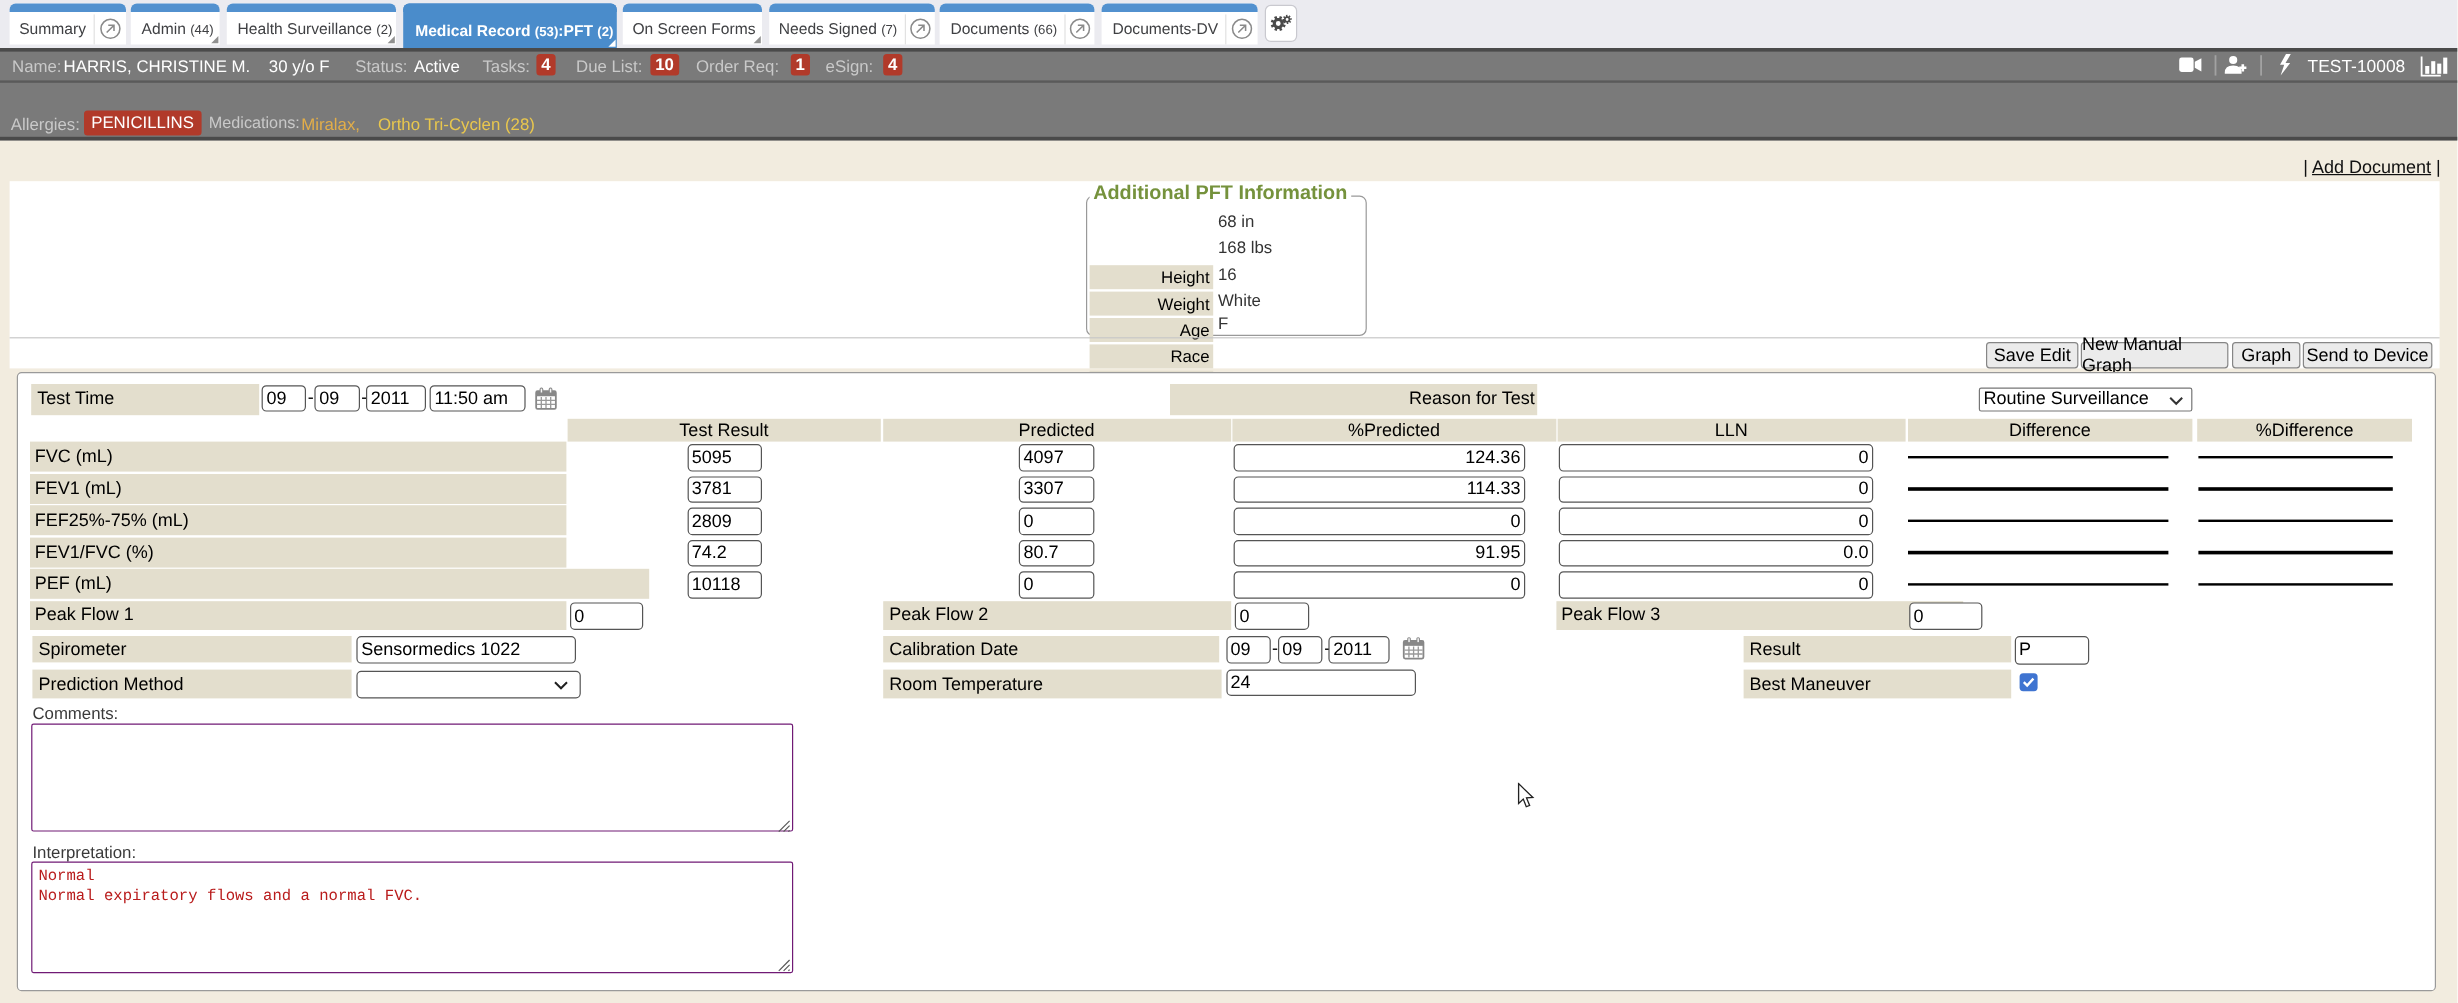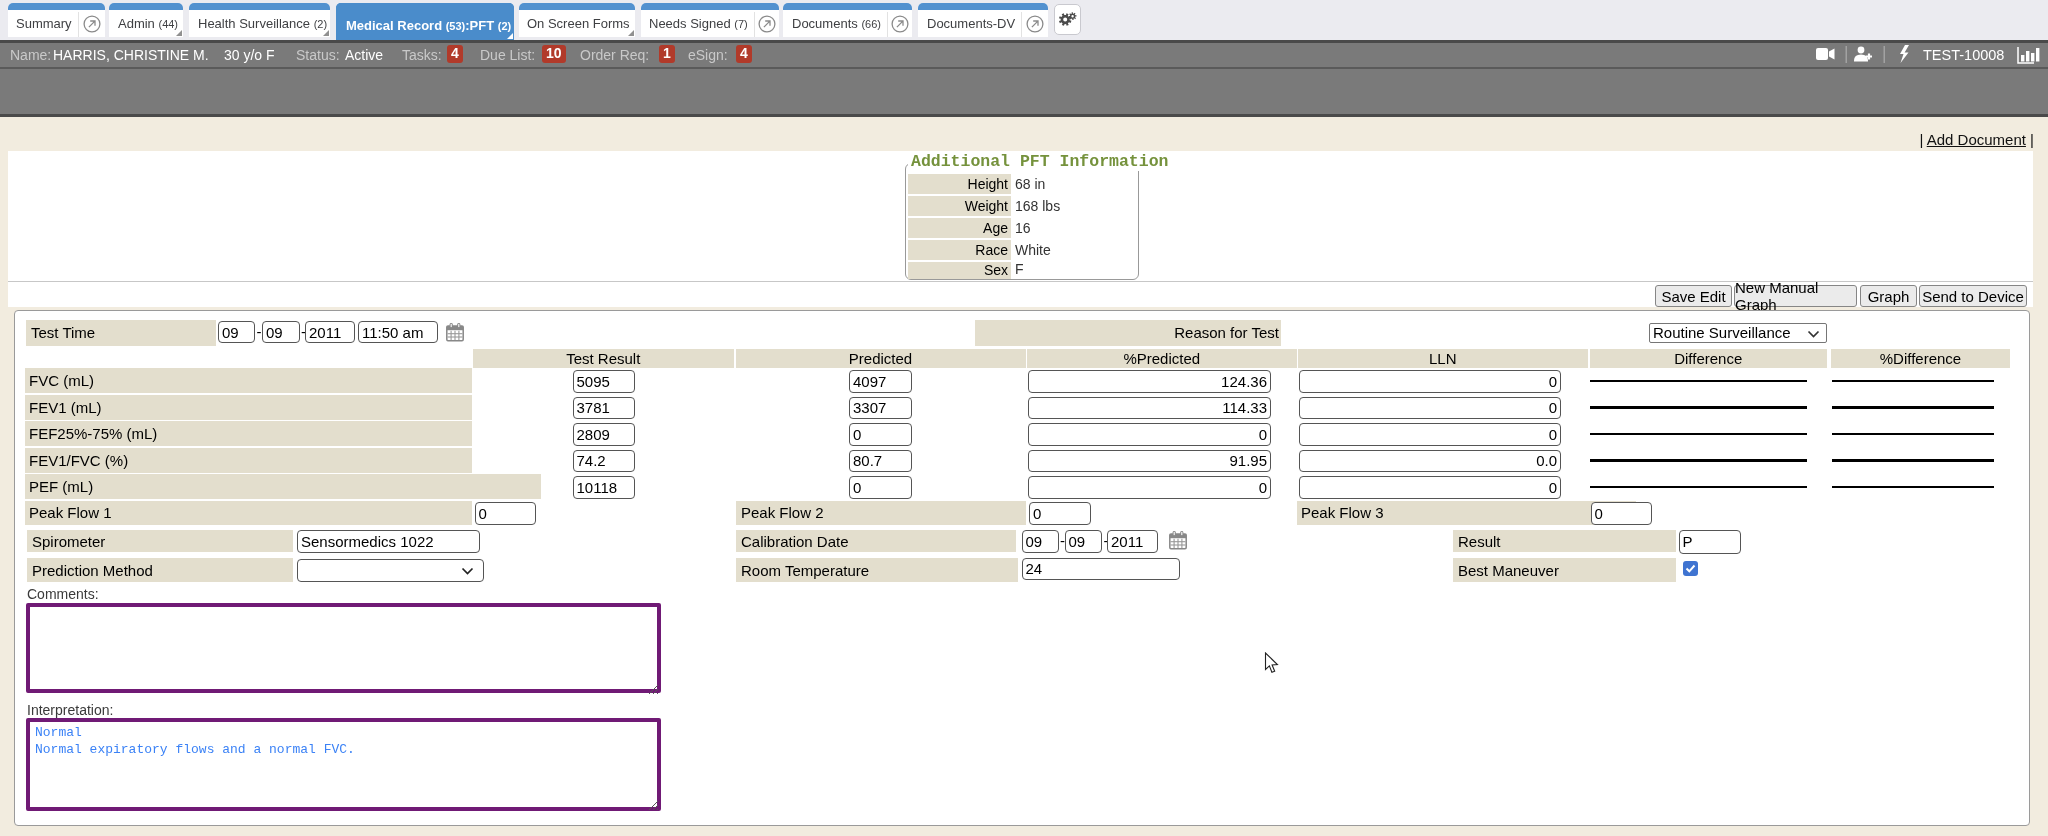--- a/index.html
+++ b/index.html
@@ -23,40 +23,40 @@
   .prow{position:absolute;left:0;width:100%;white-space:nowrap;font-size:14px;color:#fff;}
   .gl{color:#c9c9c9;}
   .badge{display:inline-block;background:#b13a2a;color:#fff;font-weight:bold;font-size:14px;
          border-radius:3px;padding:1px 4px 2px 4px;line-height:15px;}
   .ylink{color:#e9c74d;}
   #prow1sep{position:absolute;left:0;top:24px;width:100%;height:2px;background:#5a5a5a;}
   
   .abs{position:absolute;}
   #panel1{position:absolute;left:8px;top:151px;width:2025px;height:156px;background:#fff;}
   #fieldset1{position:absolute;left:905px;top:163px;width:232px;height:115px;border:1px solid #999;border-radius:6px;}
-  #legend1{position:absolute;left:908px;top:152px;font-size:16.5px;font-weight:bold;color:#75923c;background:#fff;padding:0 3px;font-family:Liberation Mono, monospace;}
+  #legend1{position:absolute;left:908px;top:152px;font-size:16.5px;font-weight:bold;color:#75923c;background:#fff;padding:0 3px;}
   .pcell{position:absolute;background:#e3decd;}
-  .pl{font-size:14px;color:#000;text-align:right;}
+  .pl{font-size:14px;color:#000;text-align:right;margin-top:47px;}
   .pv{font-size:14px;color:#333;}
   #hr1{position:absolute;left:8px;top:281px;width:2025px;height:1px;background:#c7c7c7;}
   .btn{position:absolute;top:285px;height:22px;background:#ebebeb;border:1.5px solid #868686;border-radius:3px;
        box-sizing:border-box;font-size:15px;color:#000;display:flex;align-items:center;justify-content:center;}
   
   #fpanel{position:absolute;left:14px;top:310px;width:2016px;height:516px;background:#fff;
           border:1px solid #9a9a9a;border-radius:4px;box-sizing:border-box;}
   .c{position:absolute;background:#e3decd;font-size:15px;color:#000;display:flex;align-items:center;box-sizing:border-box;}
   .cr{justify-content:flex-end;}
   .cc{justify-content:center;}
   .in{position:absolute;border:1.5px solid #555;border-radius:4px;background:#fff;font-size:15px;color:#000;
       display:flex;align-items:center;padding:0 3px;box-sizing:border-box;white-space:nowrap;}
   .inr{justify-content:flex-end;}
   .ln{position:absolute;height:2.5px;background:#000;}
   .dash{position:absolute;font-size:15px;color:#000;}
-  textarea{position:absolute;border:4px solid #701a75;border-radius:2px;resize:none;box-sizing:border-box;
-           font-family:"Liberation Mono",monospace;font-size:13px;line-height:17px;color:#3b82f6;padding:2px 5px;background:#fff;}
+  textarea{position:absolute;border:1px solid #701a75;border-radius:2px;resize:none;box-sizing:border-box;
+           font-family:"Liberation Mono",monospace;font-size:13px;line-height:17px;color:#b91c1c;padding:2px 5px;background:#fff;}
 </style>
 </head>
 <body>
 <div id="page">
   <div id="tabbar">
     <div class="tab" style="left:8px;width:97px;">
         <span class="cap"></span>
       <span class="lbl" style="padding-left:8px;">Summary</span>
       <span class="sep" style="margin-left:6px;"></span>
       <span class="pop" style="width:26px;padding-top:7px;">
@@ -136,20 +136,27 @@
       <span class="gl" style="position:absolute;left:402px;">Tasks:</span>
       <span class="badge" style="position:absolute;left:447px;top:2px;">4</span>
       <span class="gl" style="position:absolute;left:480px;">Due List:</span>
       <span class="badge" style="position:absolute;left:542px;top:2px;">10</span>
       <span class="gl" style="position:absolute;left:580px;">Order Req:</span>
       <span class="badge" style="position:absolute;left:659px;top:2px;">1</span>
       <span class="gl" style="position:absolute;left:688px;">eSign:</span>
       <span class="badge" style="position:absolute;left:736px;top:2px;">4</span>
     </div>
     <div id="prow1sep"></div>
+    <div class="prow" id="prow3" style="top:49px;height:22px;line-height:22px;">
+      <span class="gl" style="position:absolute;left:9px;">Allergies:</span>
+      <span style="position:absolute;left:70px;top:0px;background:#b13a2a;border-radius:3px;padding:0 6px;height:21px;line-height:21px;">PENICILLINS</span>
+      <span class="gl" style="position:absolute;left:174px;font-size:13.5px;">Medications:</span>
+      <span style="position:absolute;left:251px;color:#e3ae49;">Miralax,</span>
+      <span class="ylink" style="position:absolute;left:315px;">Ortho Tri-Cyclen (28)</span>
+    </div>
     <div id="picons" style="position:absolute;right:0;top:0px;height:24px;width:250px;">
       <svg width="250" height="23" viewBox="0 0 250 23">
         <g fill="#fff" stroke="none">
           <rect x="18" y="5" width="12" height="12" rx="2"></rect>
           <path d="M31 8.5 L36.5 5.5 L36.5 16.5 L31 13.5 Z"></path>
           <rect x="47.5" y="3" width="1.5" height="17" fill="#a2a2a2"></rect>
           <circle cx="63" cy="7" r="3.4"></circle>
           <path d="M56 17.5 Q56 11.5 63 11.5 Q70 11.5 70 17.5 L70 18.5 L56 18.5 Z"></path>
           <path d="M68 13.5 L74 13.5 M71 10.5 L71 16.5" stroke="#fff" stroke-width="2.2"></path>
           <rect x="85.5" y="3" width="1.5" height="17" fill="#a2a2a2"></rect>

